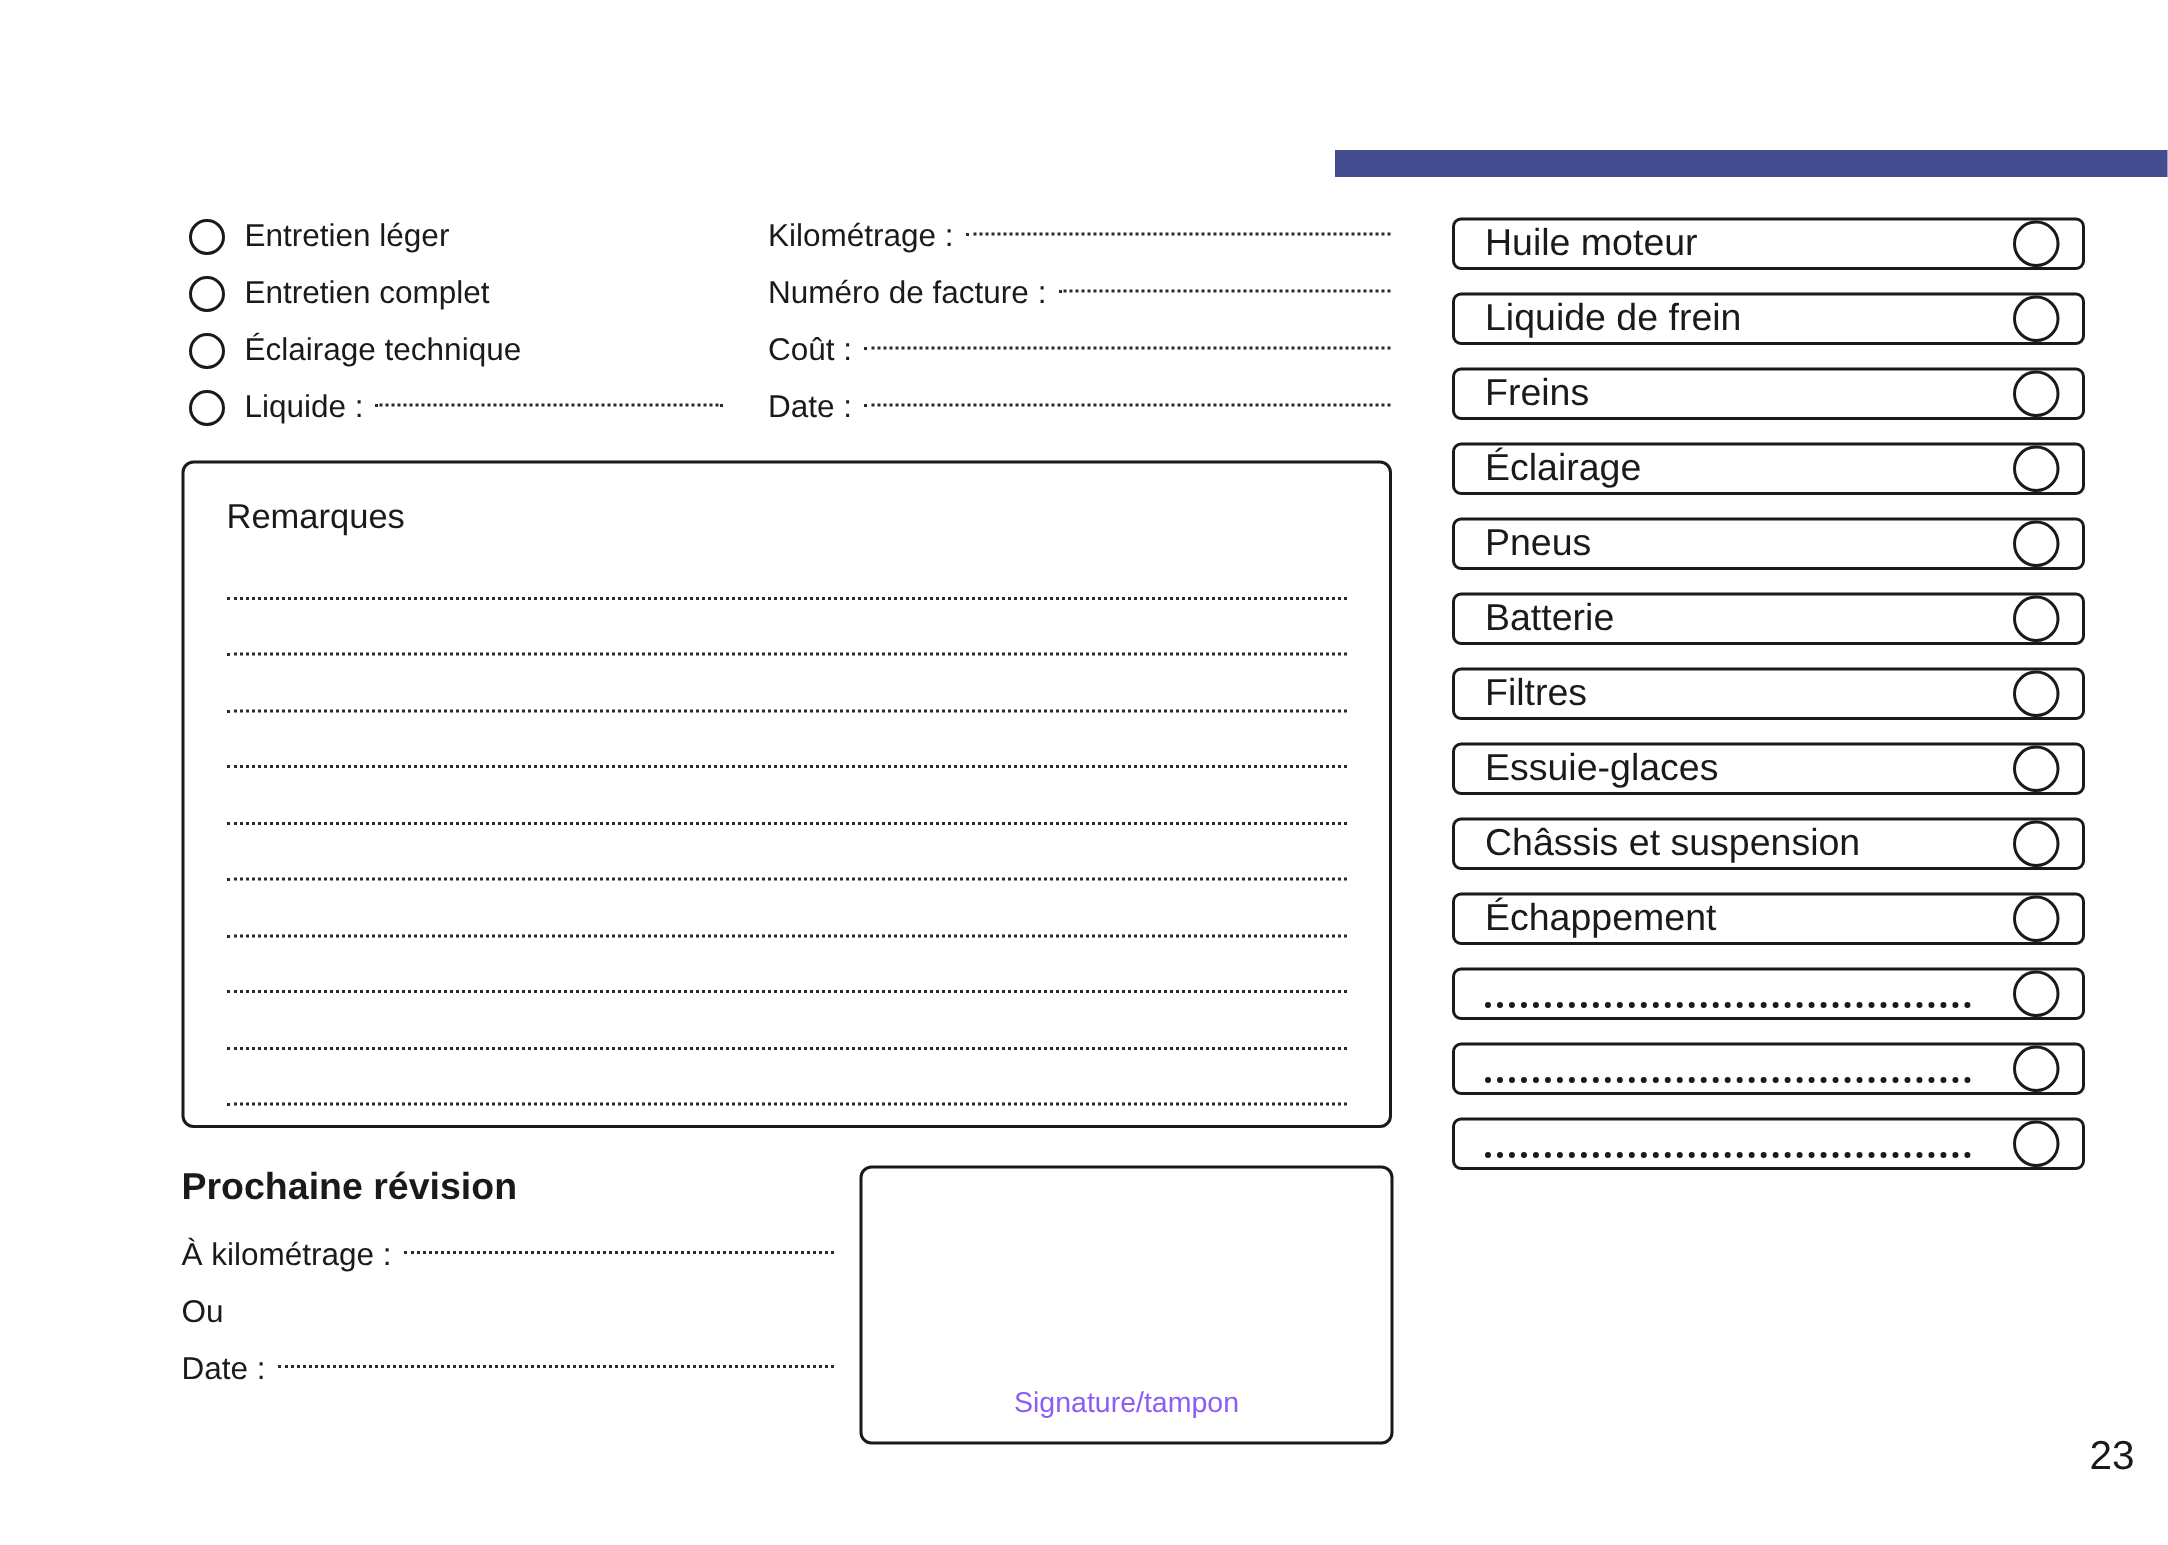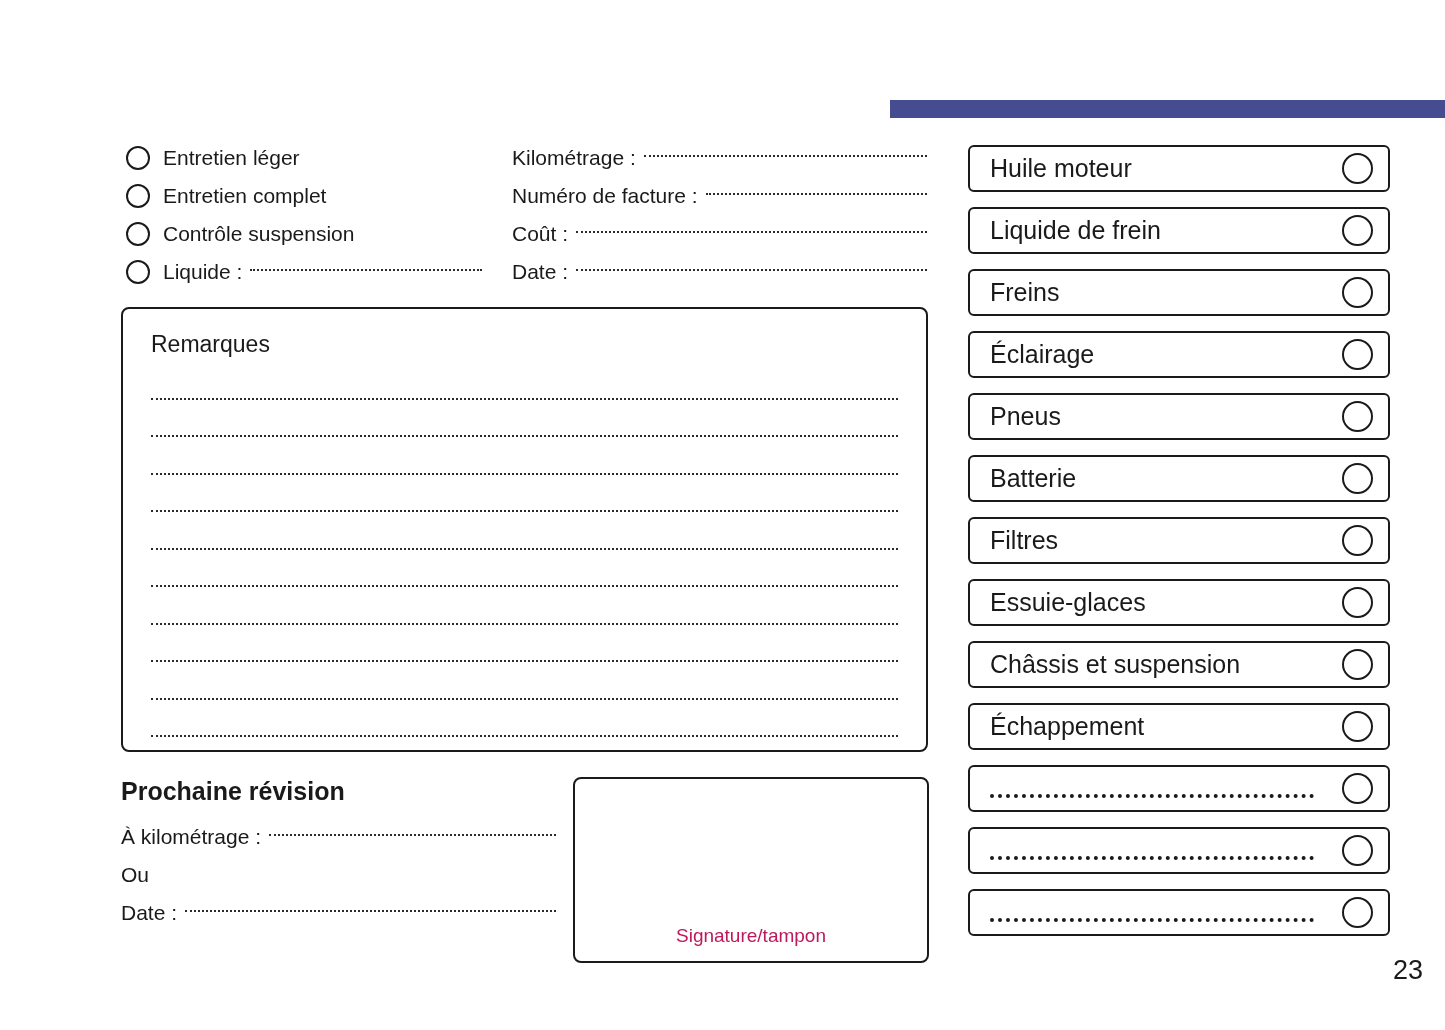--- a/index.html
+++ b/index.html
@@ -124,21 +124,21 @@
   .signature-placeholder { font-size: 19px; }
 
   
   .checklist {
     position: absolute;
     left: 948px;
     top: 145px;
     width: 422px;
   }
   .checklist-item {
-    height: 47px;
+    height: 35px;
     border: 2.5px solid #1a1a1a;
     border-radius: 6px;
     background: #fff;
     margin-bottom: 15px;
     display: flex;
     align-items: center;
     justify-content: space-between;
     padding: 0 15px 0 20px;
     font-size: 25px;
   }
@@ -177,21 +177,21 @@
     <div class="option-row">
       <span class="radio-circle"></span>
       <span class="option-label">Entretien léger</span>
     </div>
     <div class="option-row">
       <span class="radio-circle"></span>
       <span class="option-label">Entretien complet</span>
     </div>
     <div class="option-row">
       <span class="radio-circle"></span>
-      <span class="option-label">Contrôle suspension</span>
+      <span class="option-label">Éclairage technique</span>
     </div>
     <div class="option-row">
       <span class="radio-circle"></span>
       <span class="option-label">Liquide :</span>
       <span class="leader"></span>
     </div>
   </div>
 
   <div class="invoice-fields">
     <div class="field-row">
@@ -235,21 +235,21 @@
     <div class="field-row">
       <span class="field-label">Ou</span>
     </div>
     <div class="field-row">
       <span class="field-label">Date :</span>
       <span class="leader"></span>
     </div>
   </div>
 
   <div class="signature-box">
-    <span class="signature-placeholder" style="color: #be185d;">Signature/tampon</span>
+    <span class="signature-placeholder" style="color: #8b5cf6;">Signature/tampon</span>
   </div>
 
   <div class="checklist">
     <div class="checklist-item">
       <span class="checklist-label">Huile moteur</span>
       <span class="check-circle"></span>
     </div>
     <div class="checklist-item">
       <span class="checklist-label">Liquide de frein</span>
       <span class="check-circle"></span>

